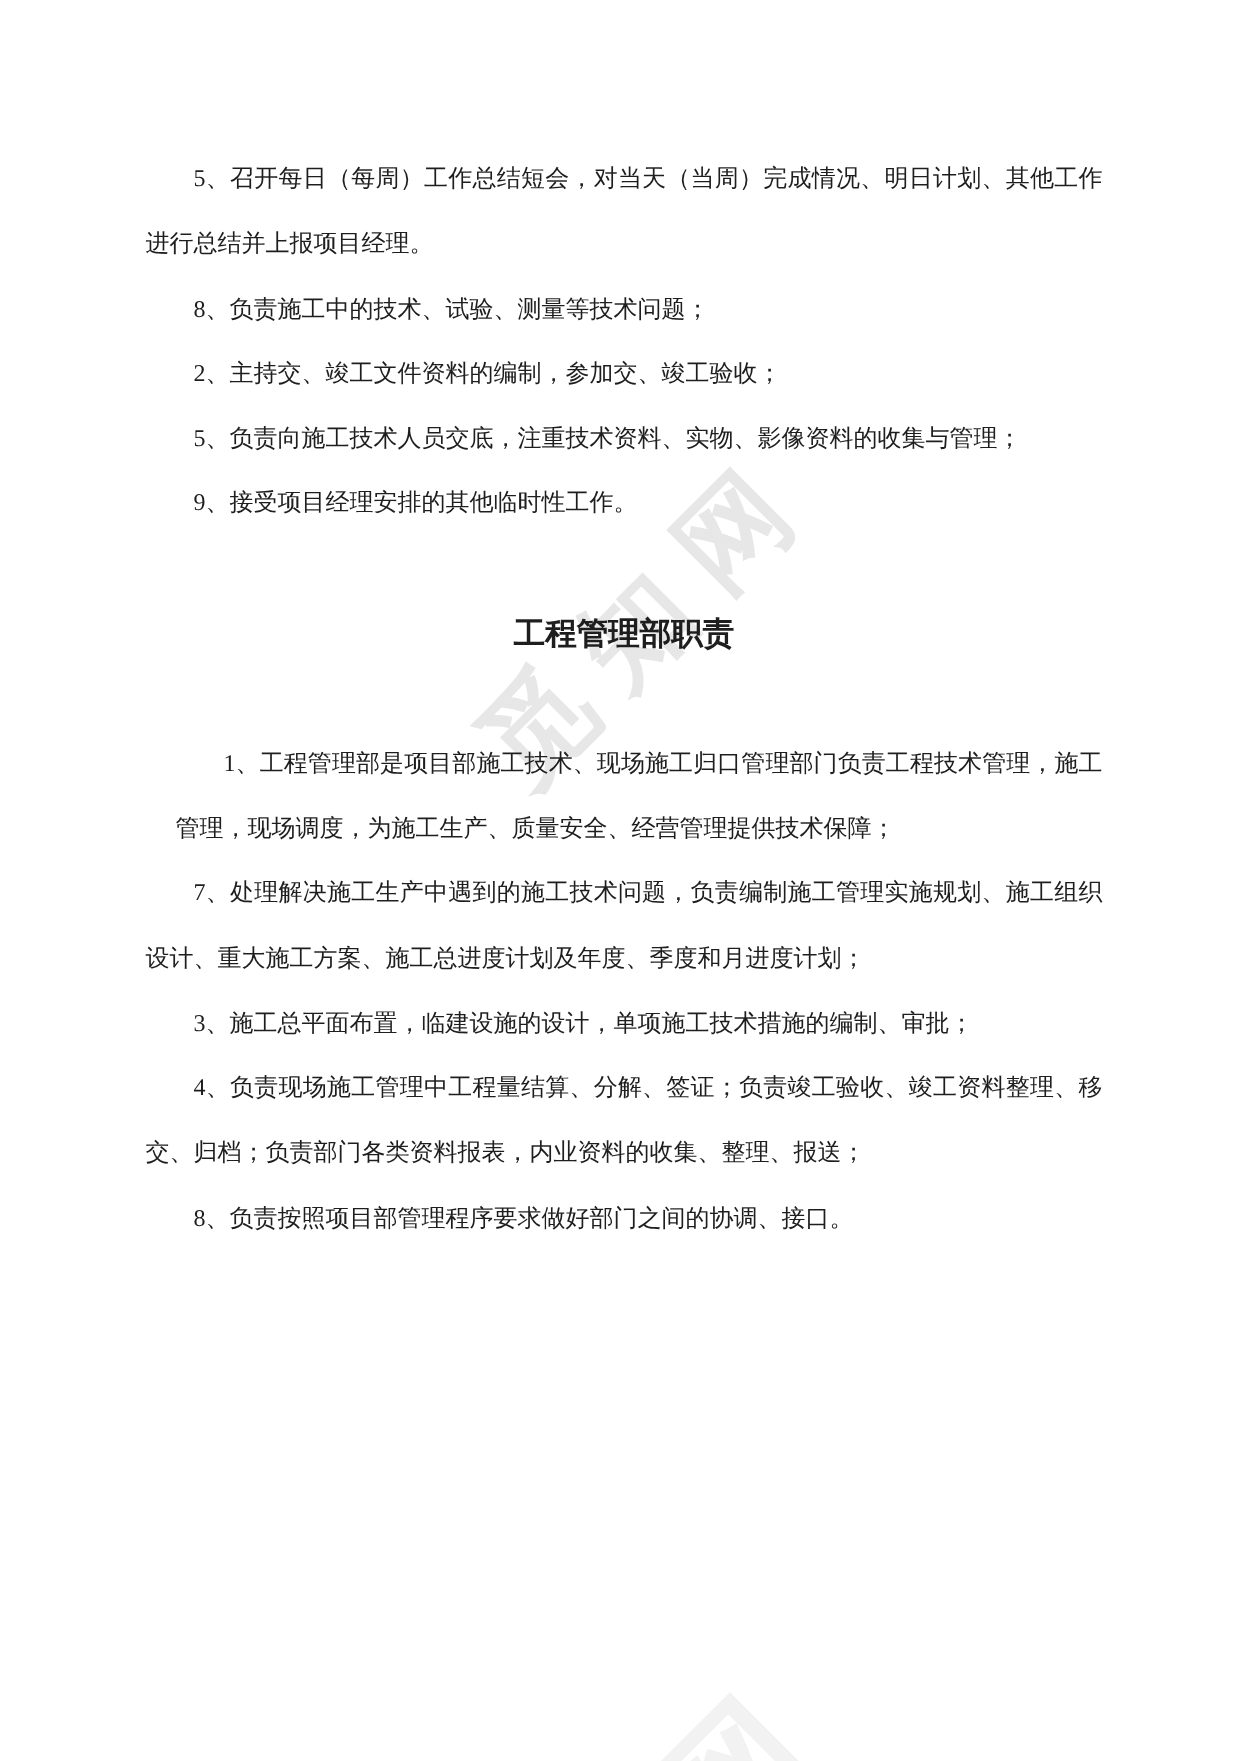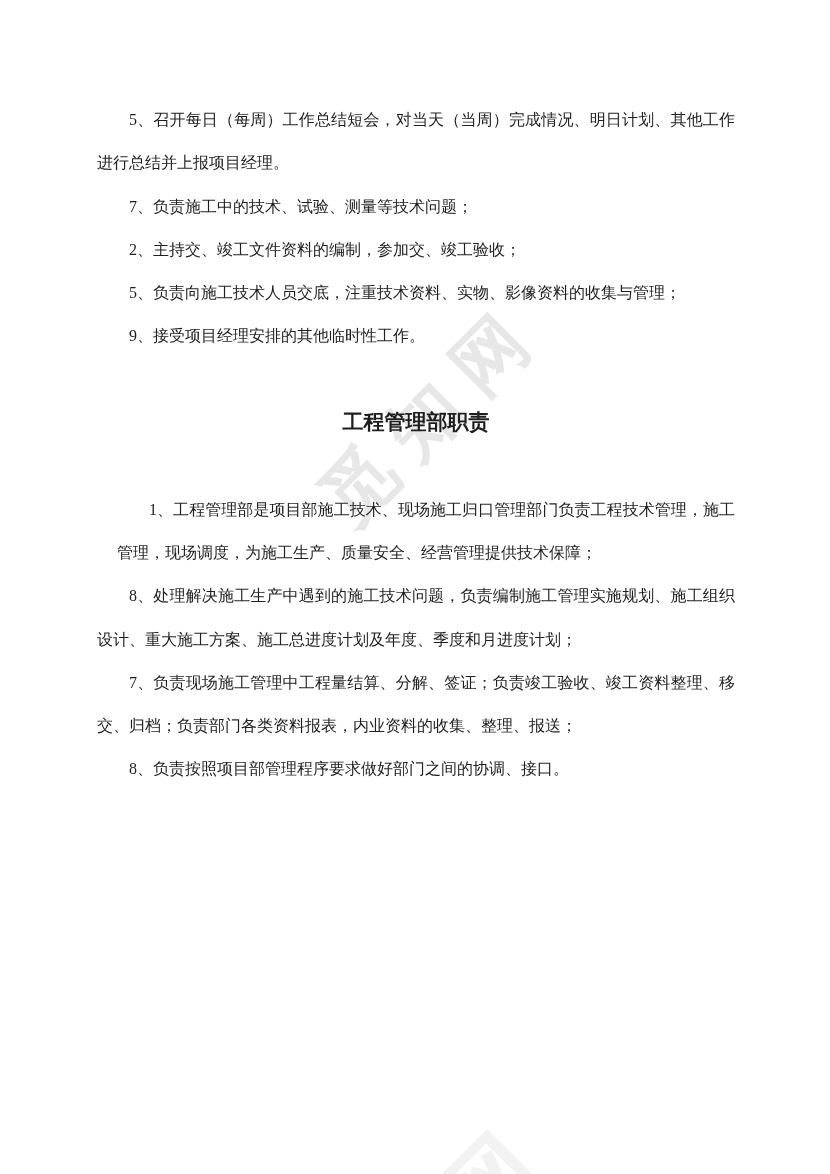--- a/index.html
+++ b/index.html
@@ -82,26 +82,27 @@
 
 <div class="page">
 
   <div class="watermark-main">觅知网</div>
 
   <div class="watermark-fragment">网</div>
 
   <div class="content">
 
     <p class="para">5、召开每日（每周）工作总结短会，对当天（当周）完成情况、明日计划、其他工作进行总结并上报项目经理。</p>
-    <p class="para">7、负责施工中的技术、试验、测量等技术问题；</p>
+    <p class="para">8、负责施工中的技术、试验、测量等技术问题；</p>
     <p class="para">2、主持交、竣工文件资料的编制，参加交、竣工验收；</p>
     <p class="para">5、负责向施工技术人员交底，注重技术资料、实物、影像资料的收集与管理；</p>
     <p class="para">9、接受项目经理安排的其他临时性工作。</p>
 
     <p class="para doc-heading">工程管理部职责</p>
 
     <p class="para first-after-heading">1、工程管理部是项目部施工技术、现场施工归口管理部门负责工程技术管理，施工管理，现场调度，为施工生产、质量安全、经营管理提供技术保障；</p>
-    <p class="para">8、处理解决施工生产中遇到的施工技术问题，负责编制施工管理实施规划、施工组织设计、重大施工方案、施工总进度计划及年度、季度和月进度计划；</p>
-    <p class="para">7、负责现场施工管理中工程量结算、分解、签证；负责竣工验收、竣工资料整理、移交、归档；负责部门各类资料报表，内业资料的收集、整理、报送；</p>
+    <p class="para">7、处理解决施工生产中遇到的施工技术问题，负责编制施工管理实施规划、施工组织设计、重大施工方案、施工总进度计划及年度、季度和月进度计划；</p>
+    <p class="para">3、施工总平面布置，临建设施的设计，单项施工技术措施的编制、审批；</p>
+    <p class="para">4、负责现场施工管理中工程量结算、分解、签证；负责竣工验收、竣工资料整理、移交、归档；负责部门各类资料报表，内业资料的收集、整理、报送；</p>
     <p class="para">8、负责按照项目部管理程序要求做好部门之间的协调、接口。</p>
 
   </div>
 </div>
 
 </body></html>

